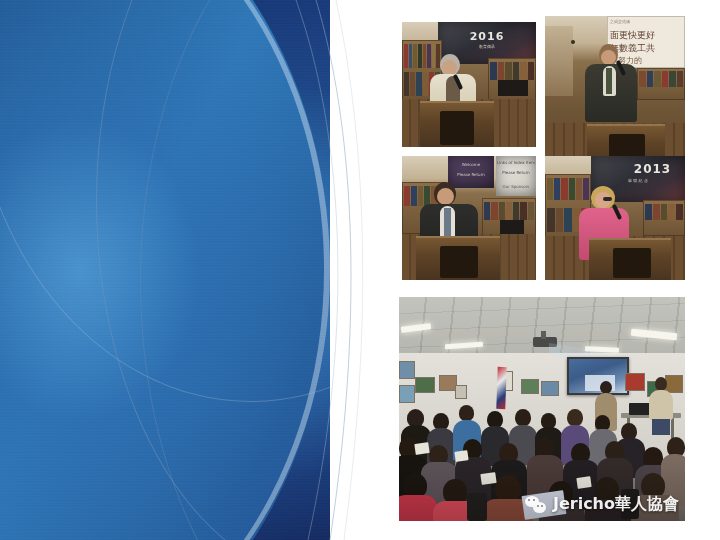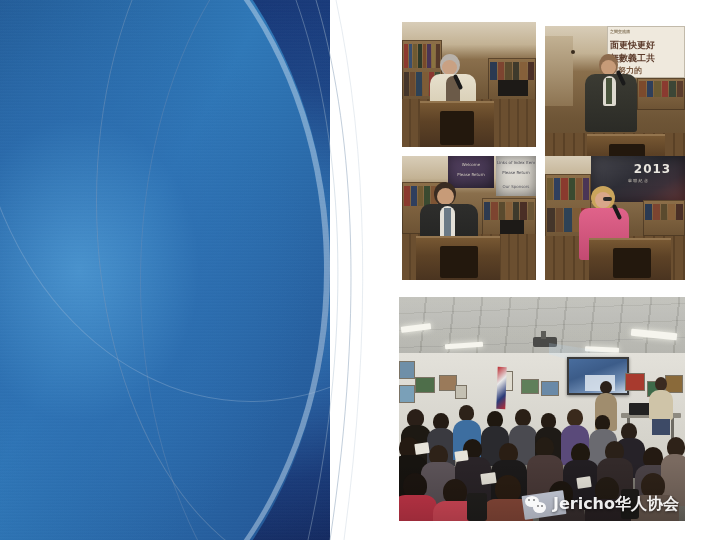--- a/index.html
+++ b/index.html
@@ -285,20 +285,24 @@
     <path d="M 316 0 C 352 120 366 300 330 540" fill="none" stroke="#8fa6bd" stroke-width="1" opacity="0.55"></path>
     <path d="M 296 0 C 342 130 356 320 308 540" fill="none" stroke="#a8bccd" stroke-width="1" opacity="0.40"></path>
     <path d="M 336 0 C 368 150 372 330 344 540" fill="none" stroke="#b9c9d8" stroke-width="1" opacity="0.35"></path>
   </svg>
 
 
   <div class="photo" style="left:402px; top:22px; width:134px; height:125px;">
     <div class="inner">
       <div class="lib-wall"></div>
 
+      <div class="screen" style="left:36px; top:0px; width:98px; height:42px;">
+        <div class="yr" style="top:8px; font-size:11px;">2016</div>
+        <div class="sub" style="top:22px; font-size:4px;">教育傳承</div>
+      </div>
 
       <div class="shelf-block" style="left:0; top:18px; width:40px; height:62px;"></div>
       <div class="books" style="left:2px; top:22px; width:36px; height:24px;">
         <i style="background:#8c3a2e"></i>
           <i style="background:#3a4f6e"></i>
           <i style="background:#6f5a32"></i>
         <i style="background:#2f3a28"></i>
           <i style="background:#7a4a2a"></i>
           <i style="background:#4a3556"></i>
         <i style="background:#8a7340"></i>
@@ -334,21 +338,21 @@
         <div class="torso" style="left:16px; top:22px; width:14px; height:46px; background:#6b5a48;"></div>
         <div class="mic" style="left:26px; top:20px; width:4px; height:16px;"></div>
       </div>
 
       <div class="podium" style="left:18px; bottom:0; width:74px; height:46px;">
         <div class="front" style="left:20px; top:10px; width:34px; height:34px;"></div>
       </div>
     </div>
   </div>
 
-  <div class="photo" style="left:545px; top:26px; width:140px; height:152px;font-weight:bold;">
+  <div class="photo" style="left:545px; top:16px; width:140px; height:152px;">
     <div class="inner">
       <div class="lib-wall"></div>
 
       <div class="banner" style="left:62px; top:0; width:78px; height:52px;">
         <div class="ln" style="top:3px;  font-size:4px; color:#8a7a60;">之間交流溝</div>
         <div class="ln" style="top:13px; font-size:9px;">面更快更好</div>
         <div class="ln" style="top:26px; font-size:9px;">無數義工共</div>
         <div class="ln" style="top:39px; font-size:8px; color:#7a5a42;">同努力的</div>
       </div>
 
@@ -612,17 +616,17 @@
 
     <div class="watermark" style="right:6px; bottom:6px;">
       <span class="wechat-icon">
         <span class="b1"></span>
         <span class="b2"></span>
         <span class="d" style="left:3px;  top:3px;"></span>
         <span class="d" style="left:8px;  top:3px;"></span>
         <span class="d" style="left:12px; top:9px;"></span>
         <span class="d" style="left:16px; top:9px;"></span>
       </span>
-      <span>Jericho华人协会</span>
+      <span>Jericho華人協會</span>
     </div>
   </div>
 
 </div>
 
 </body></html>

